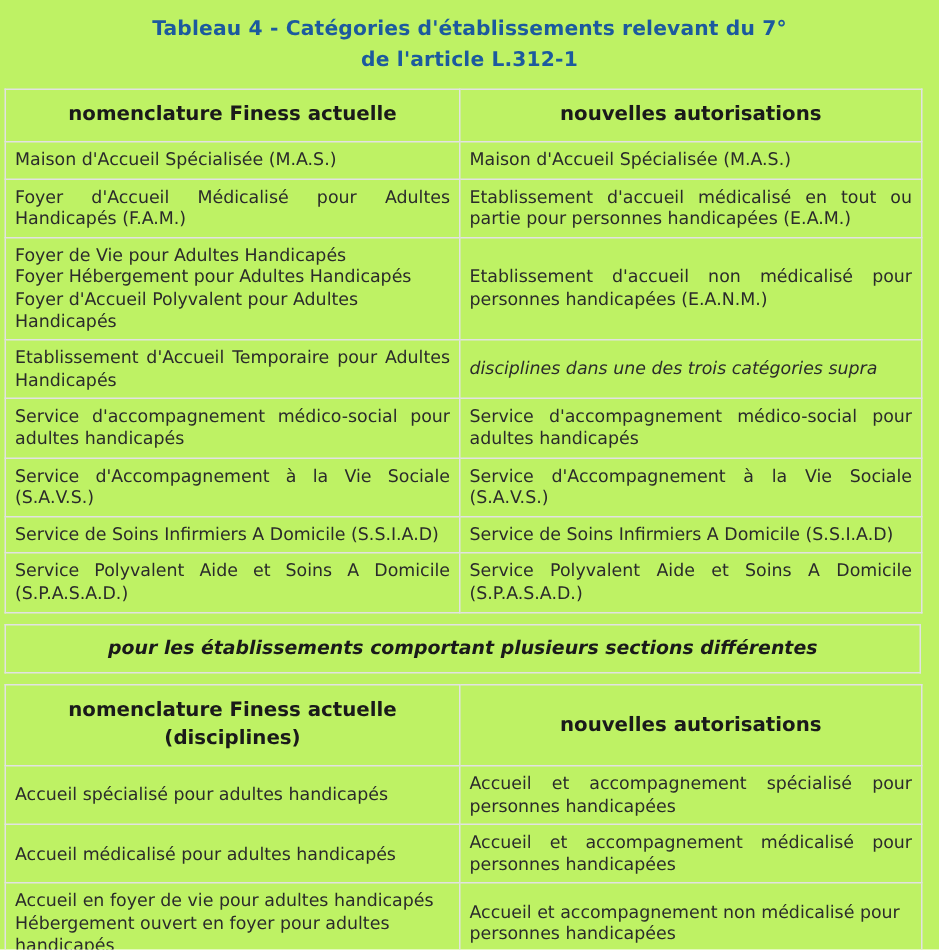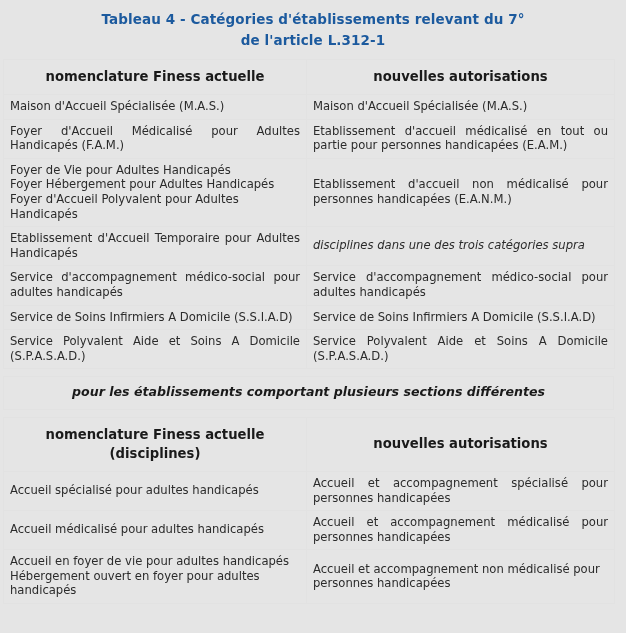--- a/index.html
+++ b/index.html
@@ -13,21 +13,21 @@
     font-family: "DejaVu Sans", sans-serif;
     color: #2b2b2b;
     overflow: hidden;
   }
 
   .page {
     position: relative;
     width: 626px;
     height: 633px;
     box-sizing: border-box;
-    background: #e5e5e5;
+    background: #bef264;
   }
 
   
   .title-block {
     text-align: center;
     padding: 9px 40px 8px 40px;
   }
   .title-line {
     color: #1C5A9E;
     font-weight: bold;
@@ -130,20 +130,24 @@
       </tr>
       <tr>
         <td class="just">Etablissement d'Accueil Temporaire pour Adultes Handicapés</td>
         <td class="left ital">disciplines dans une des trois catégories supra</td>
       </tr>
       <tr>
         <td class="just">Service d'accompagnement médico-social pour adultes handicapés</td>
         <td class="just">Service d'accompagnement médico-social pour adultes handicapés</td>
       </tr>
       <tr>
+        <td class="just">Service d'Accompagnement à la Vie Sociale (S.A.V.S.)</td>
+        <td class="just">Service d'Accompagnement à la Vie Sociale (S.A.V.S.)</td>
+      </tr>
+      <tr>
         <td class="just">Service de Soins Infirmiers A Domicile (S.S.I.A.D)</td>
         <td class="just">Service de Soins Infirmiers A Domicile (S.S.I.A.D)</td>
       </tr>
       <tr>
         <td class="just">Service Polyvalent Aide et Soins A Domicile (S.P.A.S.A.D.)</td>
         <td class="just">Service Polyvalent Aide et Soins A Domicile (S.P.A.S.A.D.)</td>
       </tr>
     </tbody>
   </table>
 

